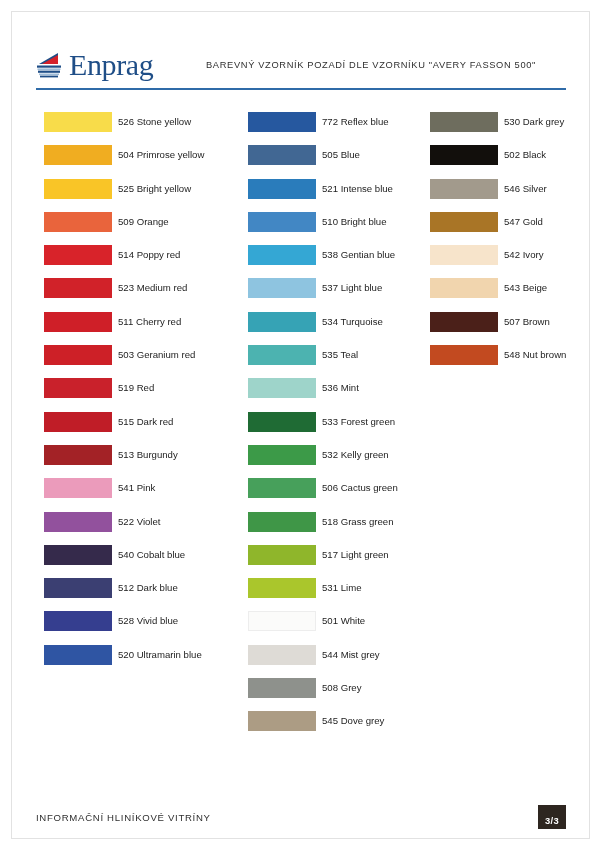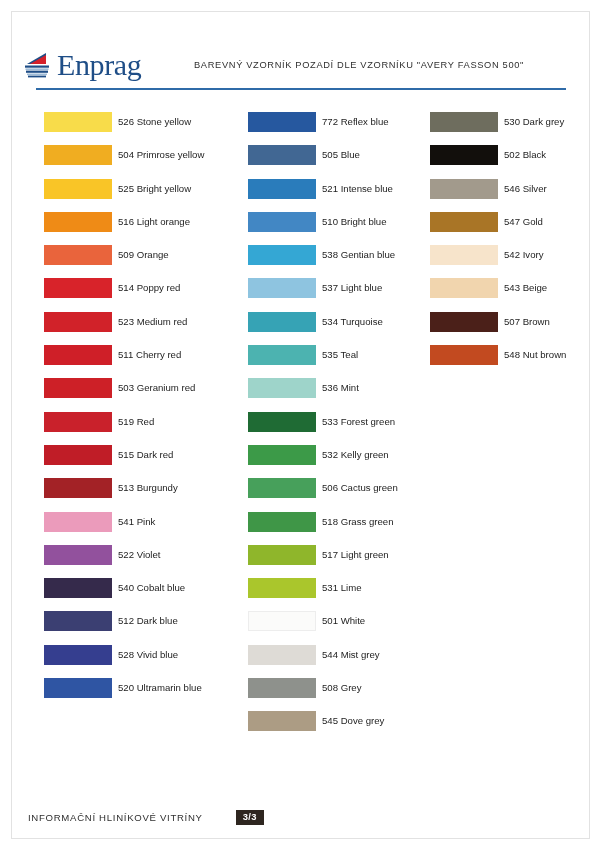--- a/index.html
+++ b/index.html
@@ -29,21 +29,21 @@
     width: 579px;
     height: 828px;
     border: 1px solid #e2e2e2;
     box-sizing: border-box;
     pointer-events: none;
   }
 
   
   #header {
     position: absolute;
-    left: 24px;
+    left: 36px;
     top: 48px;
     width: 530px;
     height: 42px;
   }
   #logo-block {
     position: absolute;
     left: 0;
     top: 0;
     display: flex;
     align-items: center;
@@ -115,42 +115,42 @@
     font-size: 9.6px;
     line-height: 20px;
     color: #1d1d1d;
     white-space: nowrap;
     font-family: "Liberation Sans", sans-serif;
   }
 
   
   #footer {
     position: absolute;
-    left: 28px;
+    left: 36px;
     top: 806px;
     width: 530px;
     height: 22px;
     display: flex;
     align-items: center;
-    justify-content: flex-start;
+    justify-content: space-between;
   }
   #footer-text {
     font-size: 9.6px;
     letter-spacing: 0.7px;
     color: #2f2f2f;
     margin-right: 9px;
     white-space: nowrap;
   }
   #page-badge {
     background: #2e2620;
     color: #ffffff;
     font-size: 9.4px;
     font-weight: bold;
     letter-spacing: 0.3px;
-    padding: 1px 7px 3px 7px;
+    padding: 10px 7px 3px 7px;
     line-height: 11px;
     margin-left: 24px;
   }
 </style>
 </head>
 <body>
 
 <div id="page">
 
   <div id="page-frame"></div>
@@ -183,24 +183,20 @@
         </div>
         <div class="swatch-row">
           <div class="chip" style="background: rgb(240, 173, 33);"></div>
           <div class="chip-label">504 Primrose yellow</div>
         </div>
         <div class="swatch-row">
           <div class="chip" style="background: rgb(249, 197, 39);"></div>
           <div class="chip-label">525 Bright yellow</div>
         </div>
         <div class="swatch-row">
-          <div class="chip" style="background: rgb(239, 139, 22);"></div>
-          <div class="chip-label">516 Light orange</div>
-        </div>
-        <div class="swatch-row">
           <div class="chip" style="background: rgb(233, 100, 60);"></div>
           <div class="chip-label">509 Orange</div>
         </div>
         <div class="swatch-row">
           <div class="chip" style="background: rgb(216, 35, 42);"></div>
           <div class="chip-label">514 Poppy red</div>
         </div>
         <div class="swatch-row">
           <div class="chip" style="background: rgb(209, 34, 41);"></div>
           <div class="chip-label">523 Medium red</div>

